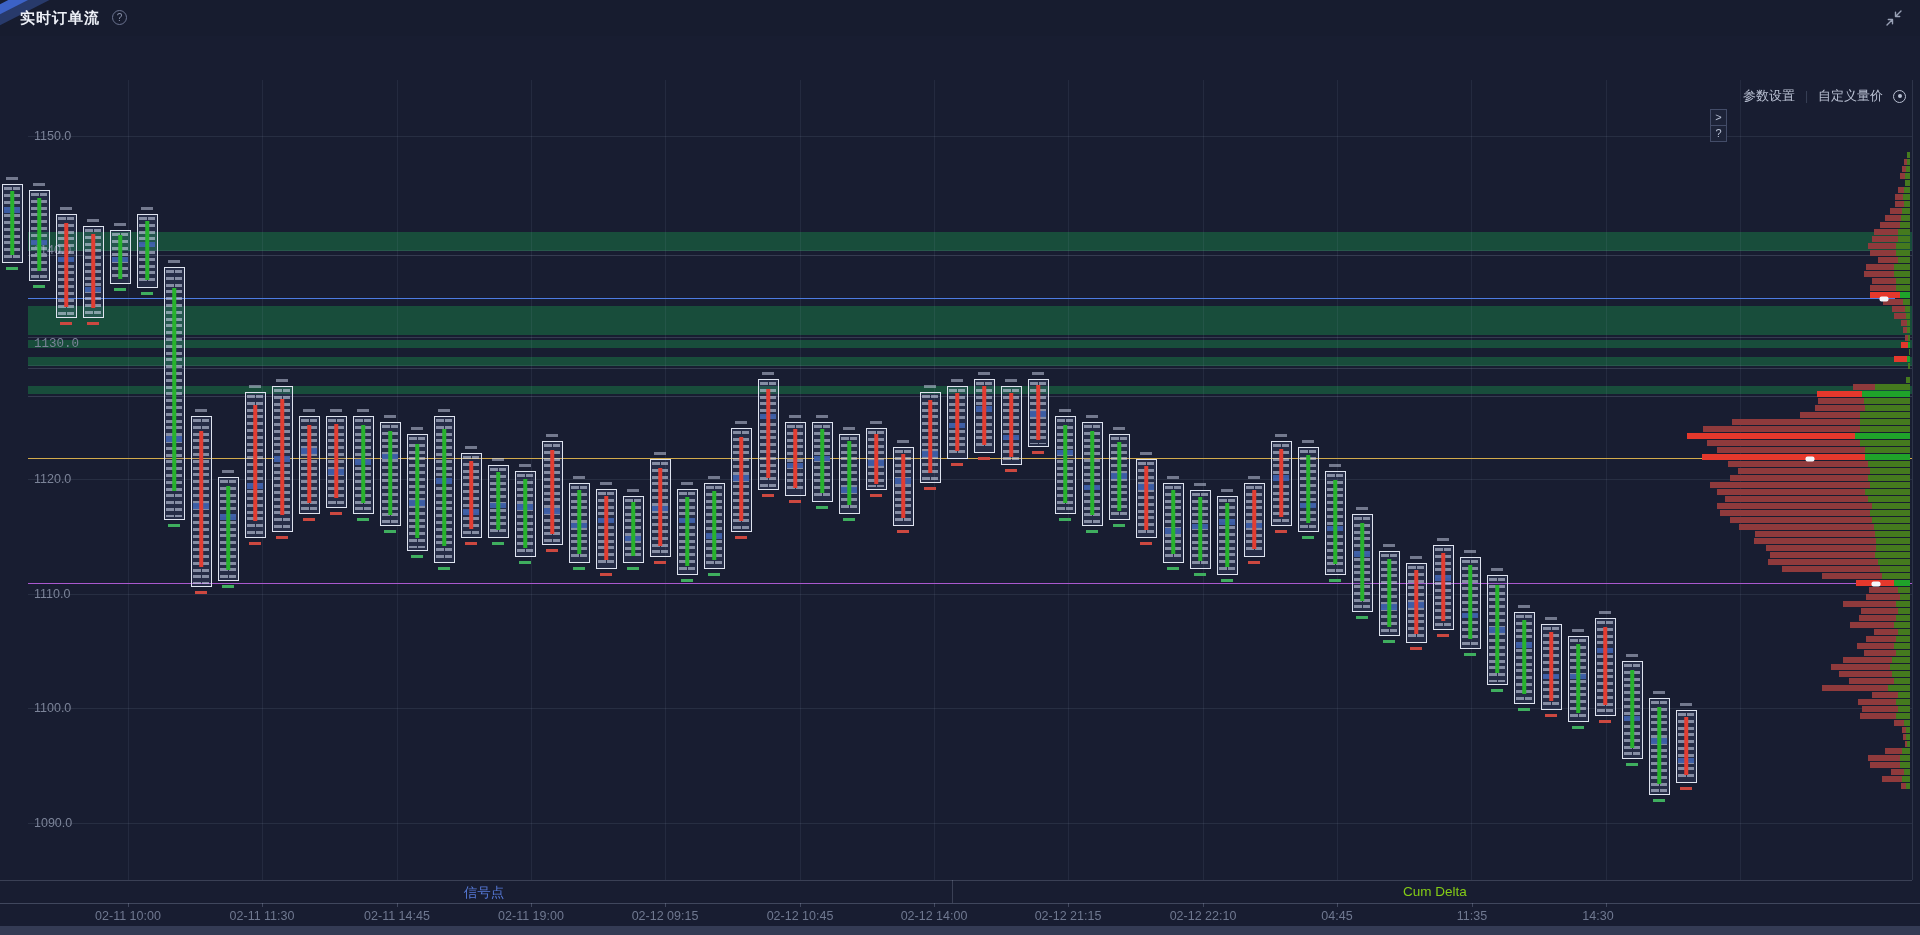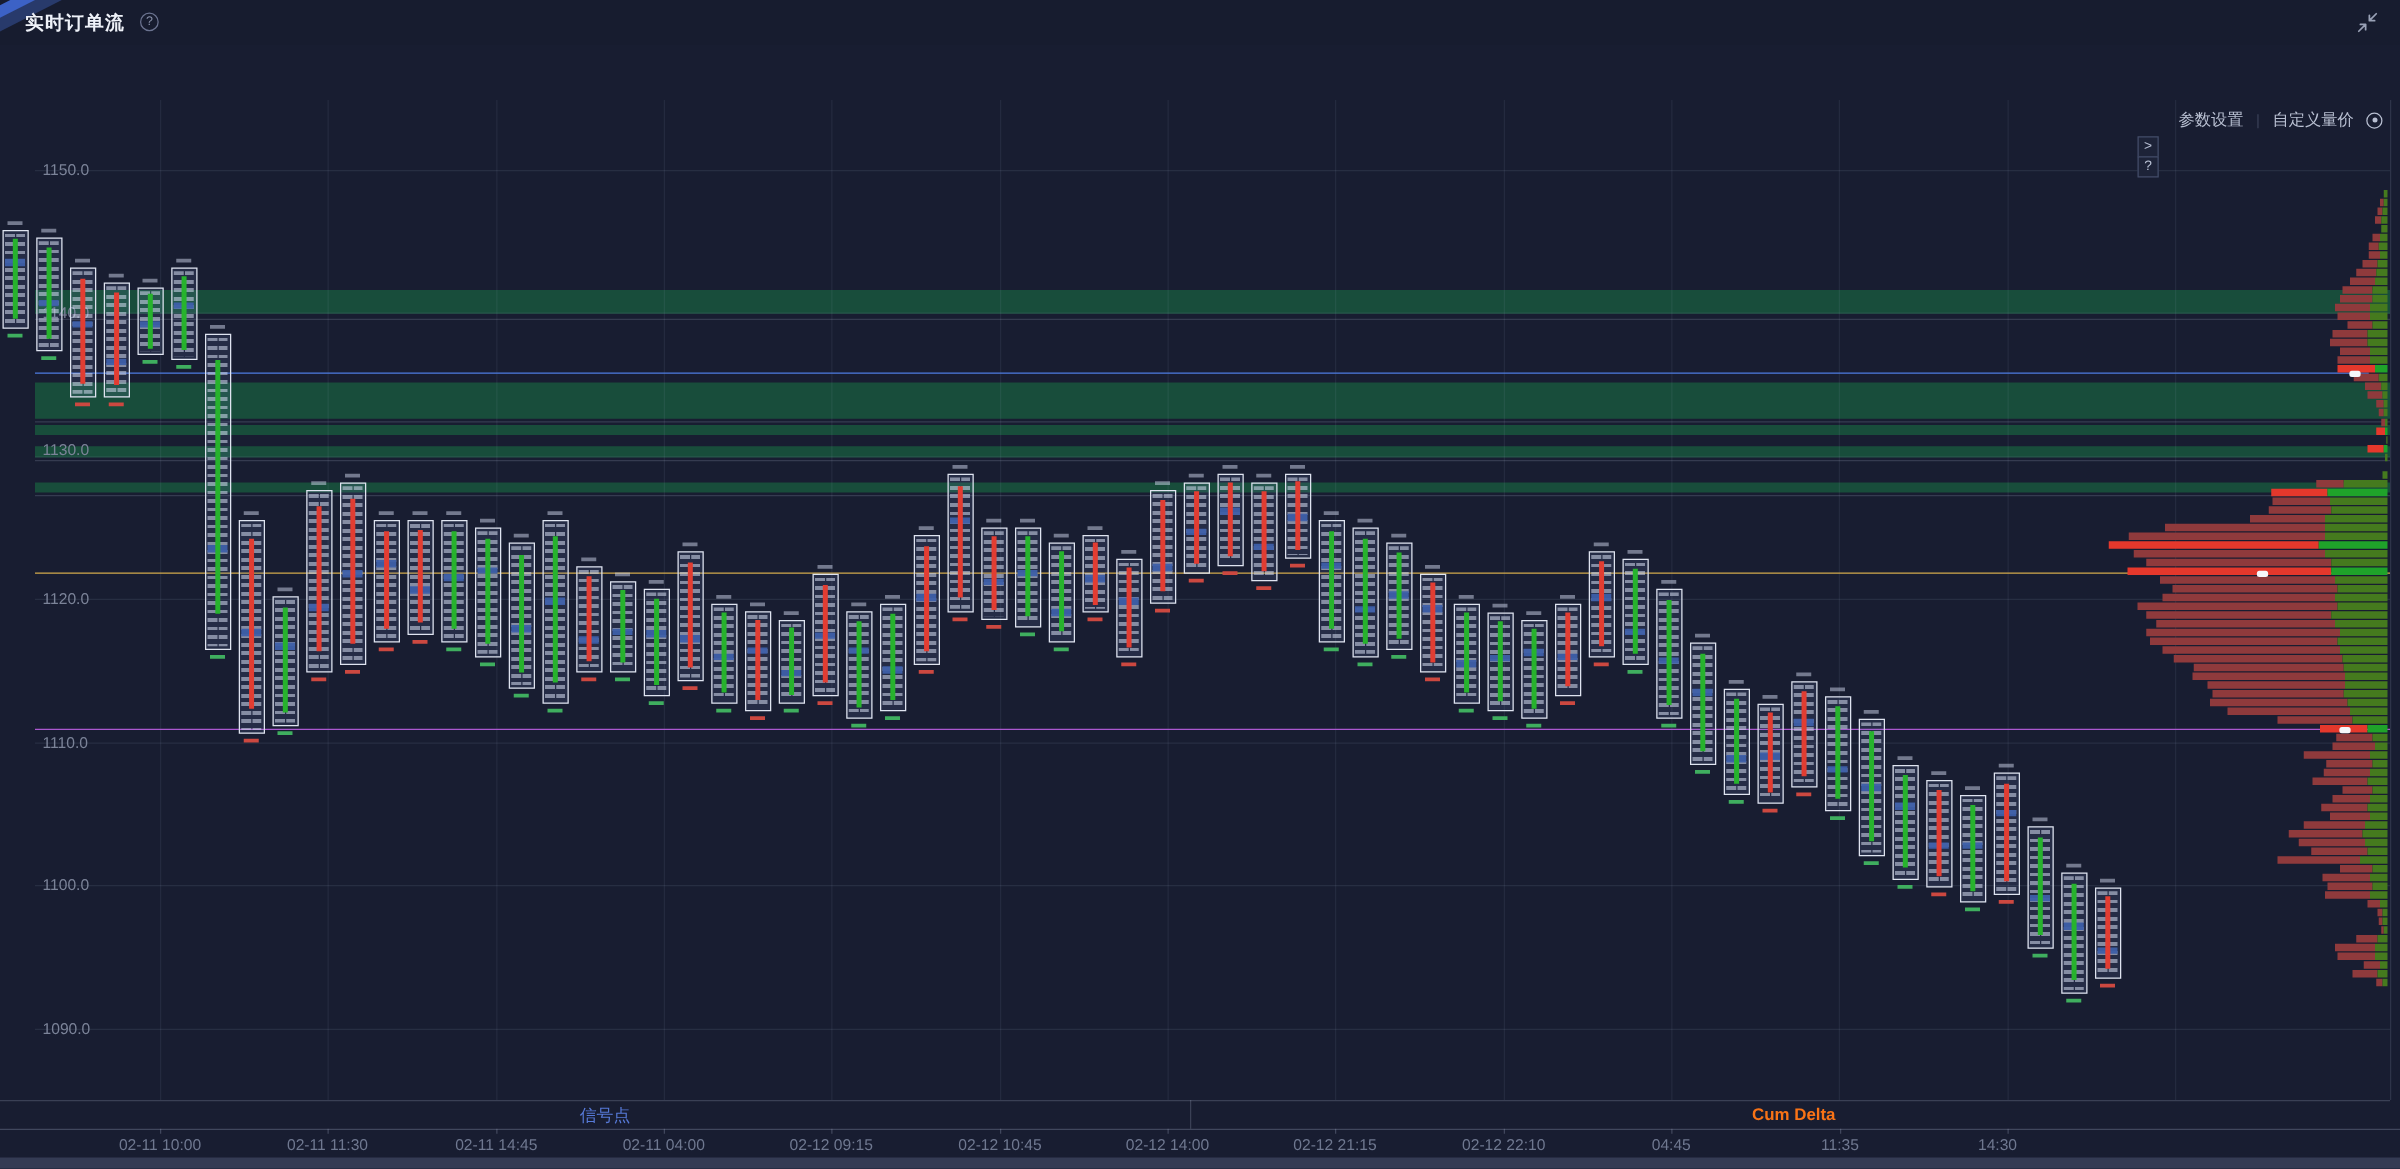--- a/index.html
+++ b/index.html
@@ -62,21 +62,21 @@
   .prow { position:absolute; right:10px; height:5.5px; display:flex; flex-direction:row; z-index:6; }
   .prow .pr { height:100%; }
   .prow .pg { height:100%; }
   .line-marker { position:absolute; width:9px; height:5px; border-radius:2px; background:#f5f7fb; z-index:7; transform:translate(-50%,-50%); }
 
   
   #pane-top-border { position:absolute; left:0; top:880px; width:1912px; height:1px; background:rgba(160,170,195,0.25); z-index:8; }
   #pane-divider { position:absolute; left:952px; top:880px; width:1px; height:23px; background:rgba(160,170,195,0.25); z-index:8; }
   #axis-line { position:absolute; left:0; top:903px; width:1920px; height:1px; background:rgba(160,170,195,0.30); z-index:8; }
   #signal-label { position:absolute; left:484px; top:884px; transform:translateX(-50%); color:#577ad8; font-size:13.5px; z-index:9; cursor:pointer; }
-  #cumdelta-label { position:absolute; left:1435px; top:884px; transform:translateX(-50%); color:#f97316; font-size:13.5px; z-index:9; cursor:pointer;font-weight:bold; }
+  #cumdelta-label { position:absolute; left:1435px; top:884px; transform:translateX(-50%); color:#84cc16; font-size:13.5px; z-index:9; cursor:pointer; }
   .time-label { position:absolute; top:909px; transform:translateX(-50%); color:#6f7890; font-size:12.5px; z-index:9; }
   .tick { position:absolute; top:903px; width:1px; height:4px; background:rgba(160,170,195,0.30); z-index:9; }
   #scrollbar { position:absolute; left:0; top:926px; width:1920px; height:9px; background:#343b54; z-index:10; cursor:pointer; }
 </style>
 </head>
 <body>
 
 <div id="app">
 
   <div id="chart">
@@ -96,21 +96,21 @@
       <div class="vgrid" style="left: 1202.64px;"></div>
       <div class="vgrid" style="left: 1336.97px;"></div>
       <div class="vgrid" style="left: 1471.3px;"></div>
       <div class="vgrid" style="left: 1605.63px;"></div>
       <div class="vgrid" style="left: 1739.96px;"></div>
       <div class="hgrid" style="top: 136px;"></div>
       <div class="price-label" style="top: 136px;">1150.0</div>
       <div class="hgrid" style="top: 250px;"></div>
       <div class="price-label" style="top: 250px;">1140.0</div>
       <div class="hgrid" style="top: 365px;"></div>
-      <div class="price-label" style="top: 360px;">1130.0</div>
+      <div class="price-label" style="top: 344px; font-family: Liberation Mono, monospace;">1130.0</div>
       <div class="hgrid" style="top: 479px;"></div>
       <div class="price-label" style="top: 479px;">1120.0</div>
       <div class="hgrid" style="top: 594px;"></div>
       <div class="price-label" style="top: 594px;">1110.0</div>
       <div class="hgrid" style="top: 708px;"></div>
       <div class="price-label" style="top: 708px;">1100.0</div>
       <div class="hgrid" style="top: 823px;"></div>
       <div class="price-label" style="top: 823px;">1090.0</div>
       <div class="custom-line" style="top: 255px;"></div>
       <div class="custom-line" style="top: 337px;"></div>
@@ -1022,21 +1022,21 @@
   <span id="cumdelta-label">Cum Delta</span>
   <div id="scrollbar"></div>
 
 <div class="tick" style="left: 128px;"></div>
     <div class="time-label" style="left: 128px;">02-11 10:00</div>
     <div class="tick" style="left: 262px;"></div>
     <div class="time-label" style="left: 262px;">02-11 11:30</div>
     <div class="tick" style="left: 397px;"></div>
     <div class="time-label" style="left: 397px;">02-11 14:45</div>
     <div class="tick" style="left: 531px;"></div>
-    <div class="time-label" style="left: 531px;">02-11 04:00</div>
+    <div class="time-label" style="left: 531px;">02-11 19:00</div>
     <div class="tick" style="left: 665px;"></div>
     <div class="time-label" style="left: 665px;">02-12 09:15</div>
     <div class="tick" style="left: 800px;"></div>
     <div class="time-label" style="left: 800px;">02-12 10:45</div>
     <div class="tick" style="left: 934px;"></div>
     <div class="time-label" style="left: 934px;">02-12 14:00</div>
     <div class="tick" style="left: 1068px;"></div>
     <div class="time-label" style="left: 1068px;">02-12 21:15</div>
     <div class="tick" style="left: 1203px;"></div>
     <div class="time-label" style="left: 1203px;">02-12 22:10</div>

